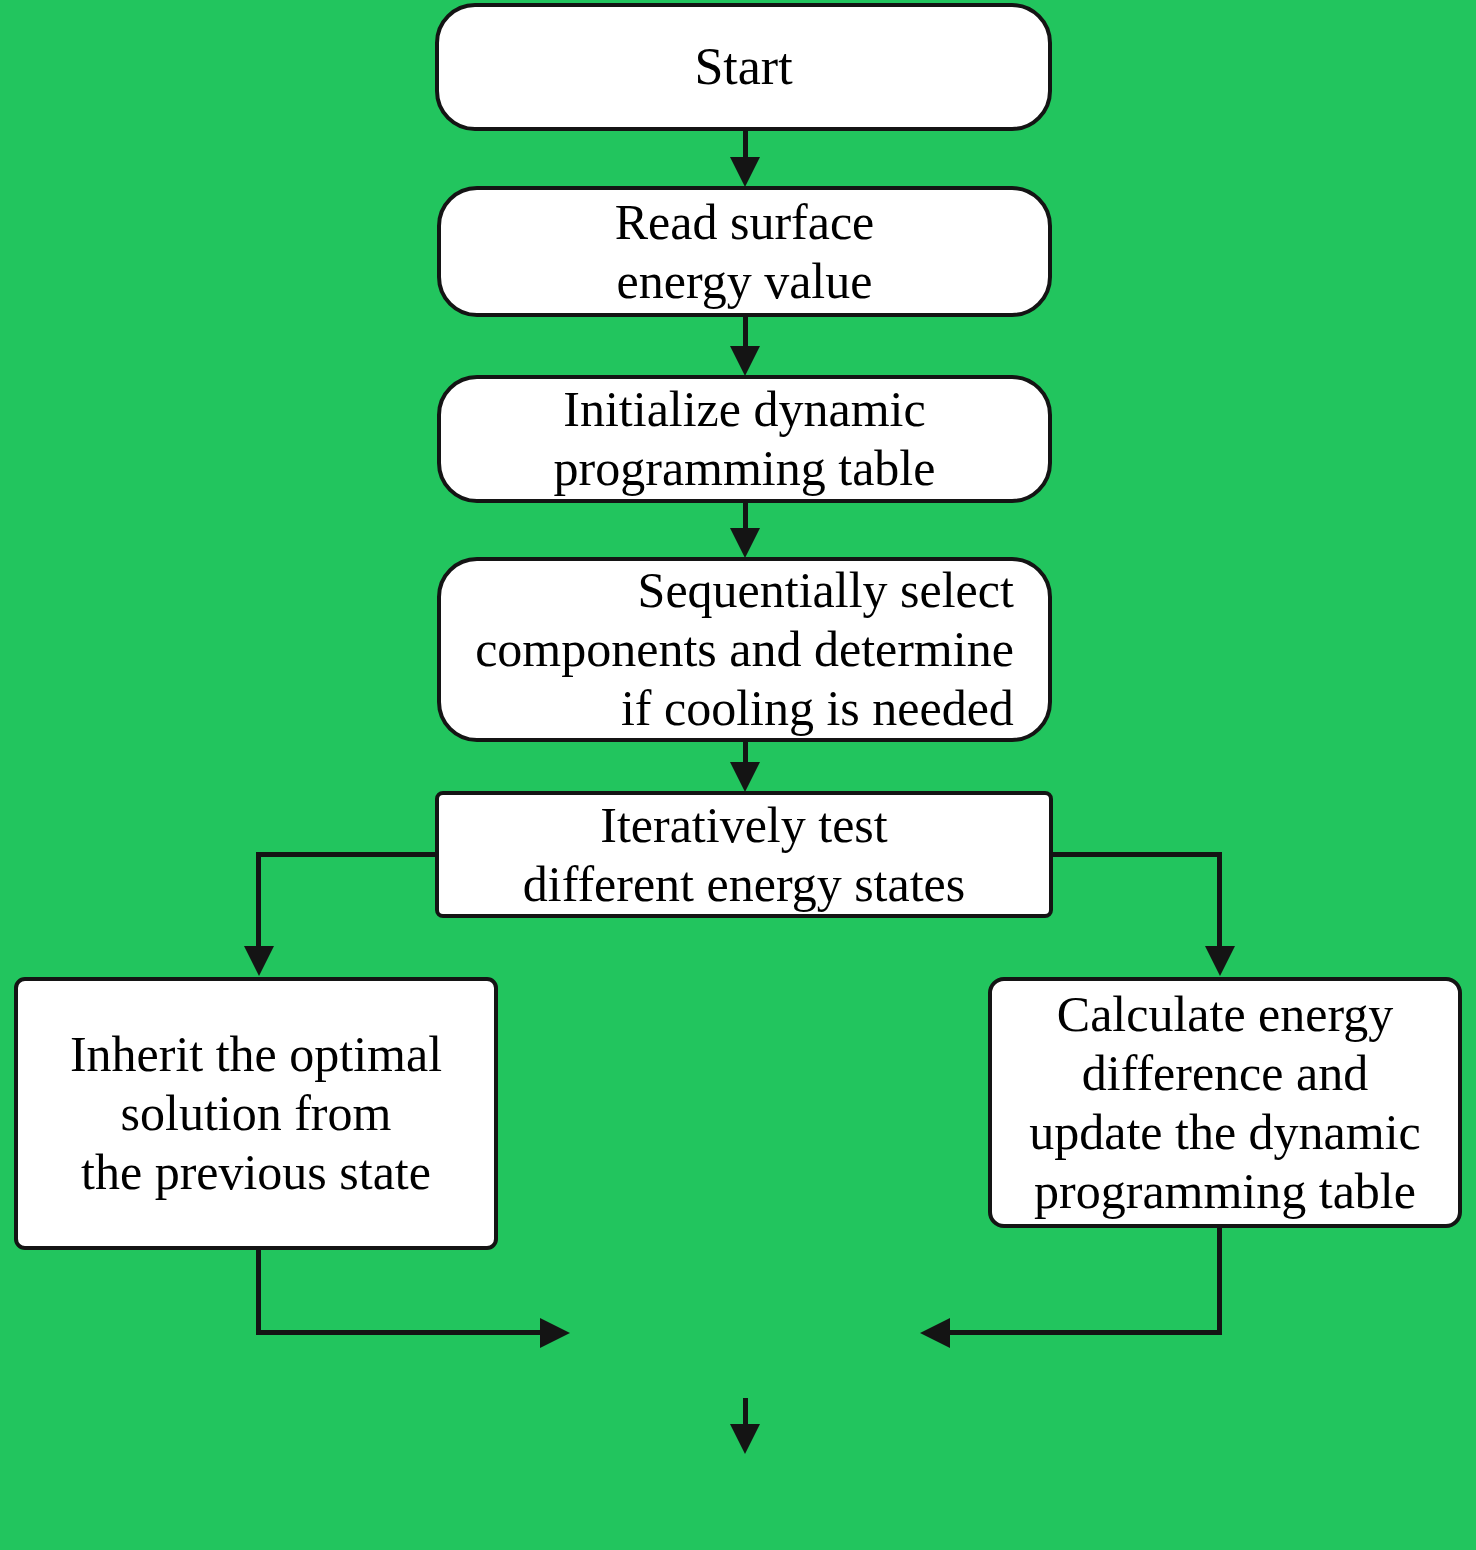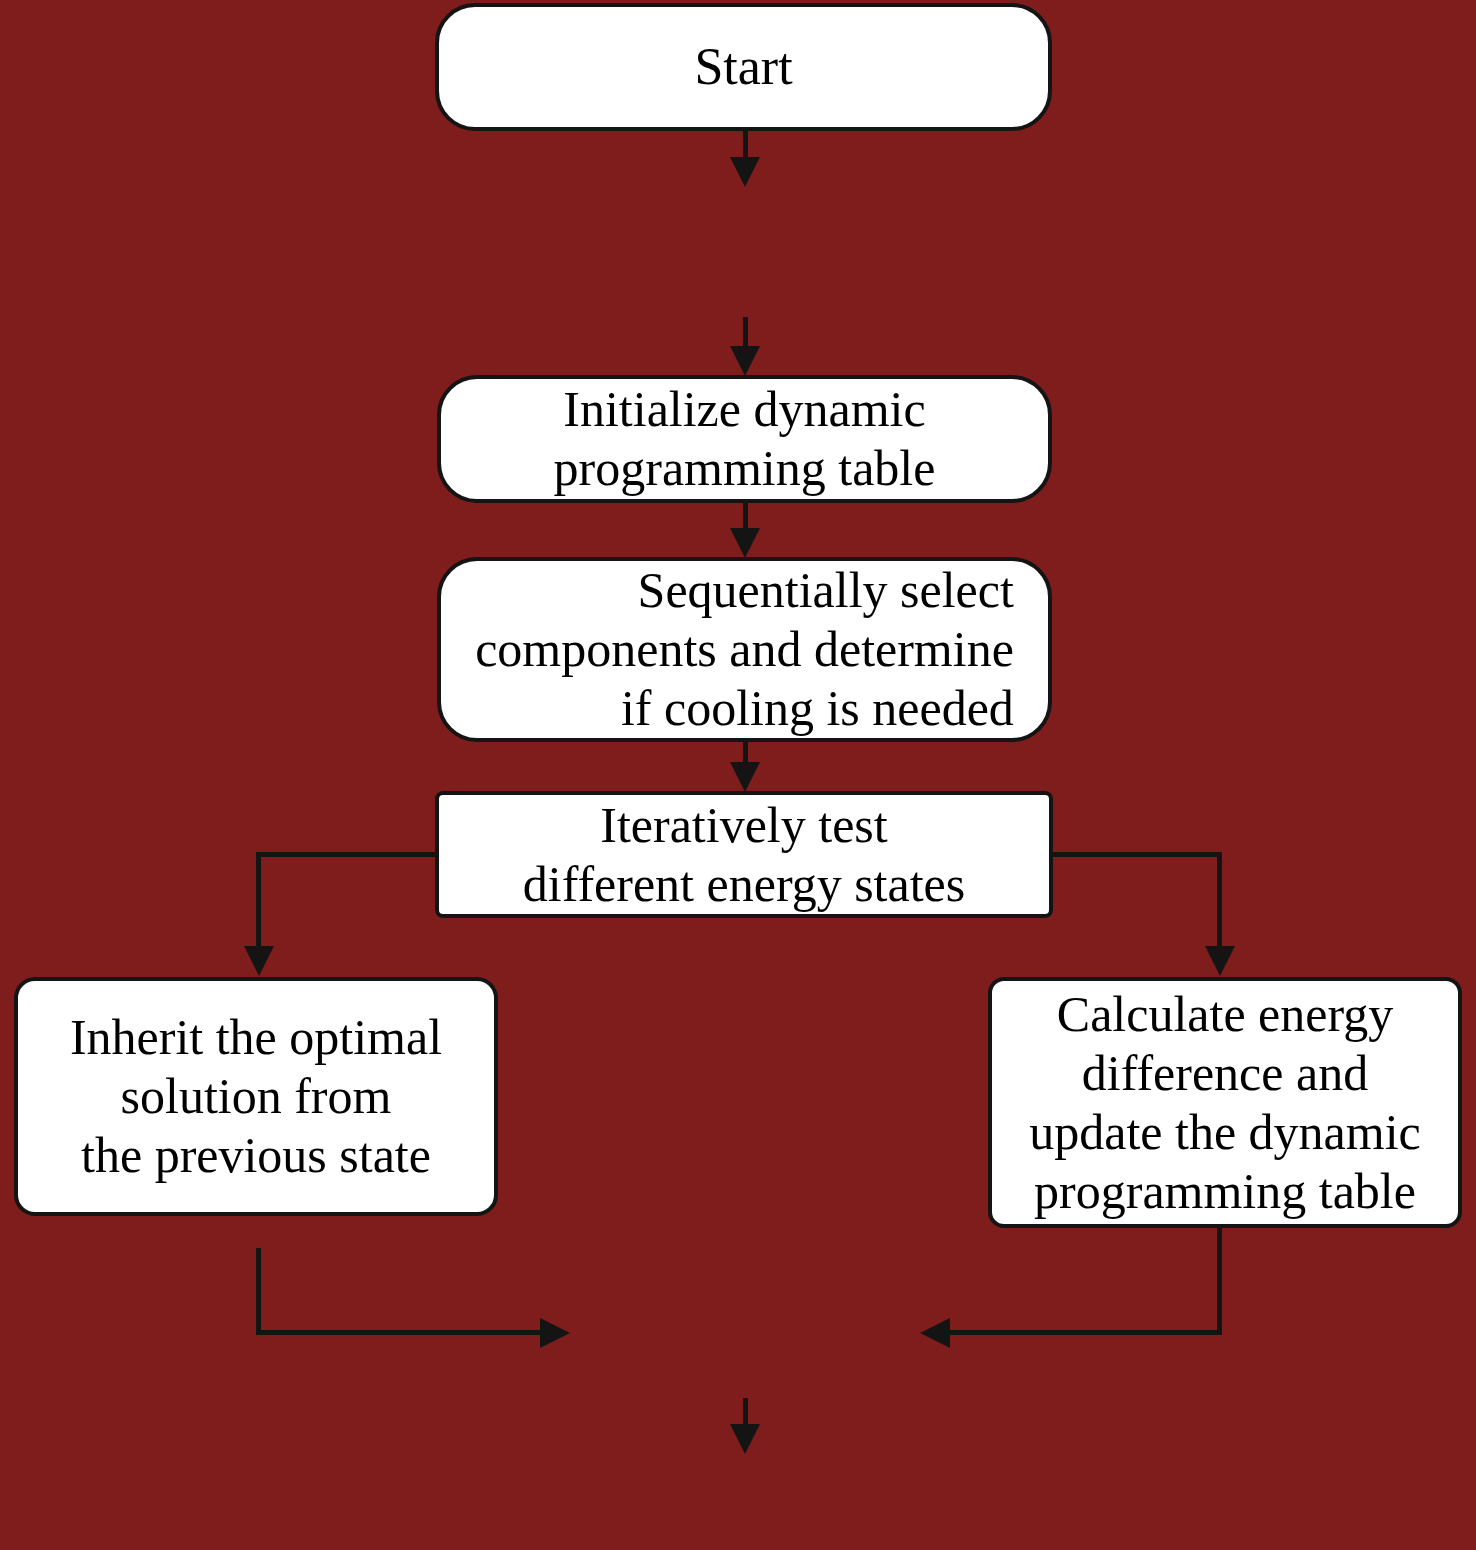--- a/index.html
+++ b/index.html
@@ -4,21 +4,21 @@
 <style>
   html, body {
     margin: 0;
     padding: 0;
     background: #ffffff;
   }
   #canvas {
     position: relative;
     width: 1476px;
     height: 1550px;
-    background: #7f1d1d;
+    background: #22c55e;
     overflow: hidden;
     font-family: "Liberation Serif", "DejaVu Serif", serif;
   }
   .node {
     position: absolute;
     box-sizing: border-box;
     border: 4px solid #141414;
     background: #ffffff;
     display: flex;
     align-items: center;
@@ -33,21 +33,21 @@
     padding: 0 10px;
     white-space: pre-line;
   }
 
   
   #node-start      { left: 435px; top: 3px;    width: 617px; height: 128px; border-radius: 40px; font-size: 52px; }
   #node-read       { left: 437px; top: 186px;  width: 615px; height: 131px; border-radius: 40px; font-size: 50px; }
   #node-init       { left: 437px; top: 375px;  width: 615px; height: 128px; border-radius: 40px; font-size: 50px; }
   #node-seq        { left: 437px; top: 557px;  width: 615px; height: 185px; border-radius: 40px; font-size: 50px; text-align: right; }
   #node-iter       { left: 435px; top: 791px;  width: 618px; height: 127px; border-radius: 8px; font-size: 50px; }
-  #node-inherit    { left: 14px;  top: 977px;  width: 484px; height: 239px; border-radius: 21px; font-size: 50px; }
+  #node-inherit    { left: 14px;  top: 977px;  width: 484px; height: 273px; border-radius: 11px; font-size: 50px; }
   #node-calc       { left: 988px; top: 977px;  width: 474px; height: 251px; border-radius: 16px; font-size: 50px; }
   #node-output     { left: 570px; top: 1273px; width: 350px; height: 125px; border-radius: 40px; font-size: 50px; }
   #node-end        { left: 570px; top: 1452px; width: 350px; height: 96px;  border-radius: 40px; font-size: 50px; }
 
   
   .conn {
     position: absolute;
     background: #141414;
     z-index: 1;
   }
@@ -78,20 +78,24 @@
 </style>
 </head>
 <body>
 
 <div id="canvas">
 
   <div class="node" id="node-start">
     <span class="label">Start</span>
   </div>
 
+  <div class="node" id="node-read">
+    <span class="label">Read surface
+energy value</span>
+  </div>
 
   <div class="node" id="node-init">
     <span class="label">Initialize dynamic
 programming table</span>
   </div>
 
   <div class="node" id="node-seq">
     <span class="label">Sequentially select
 components and determine
 if cooling is needed</span>

